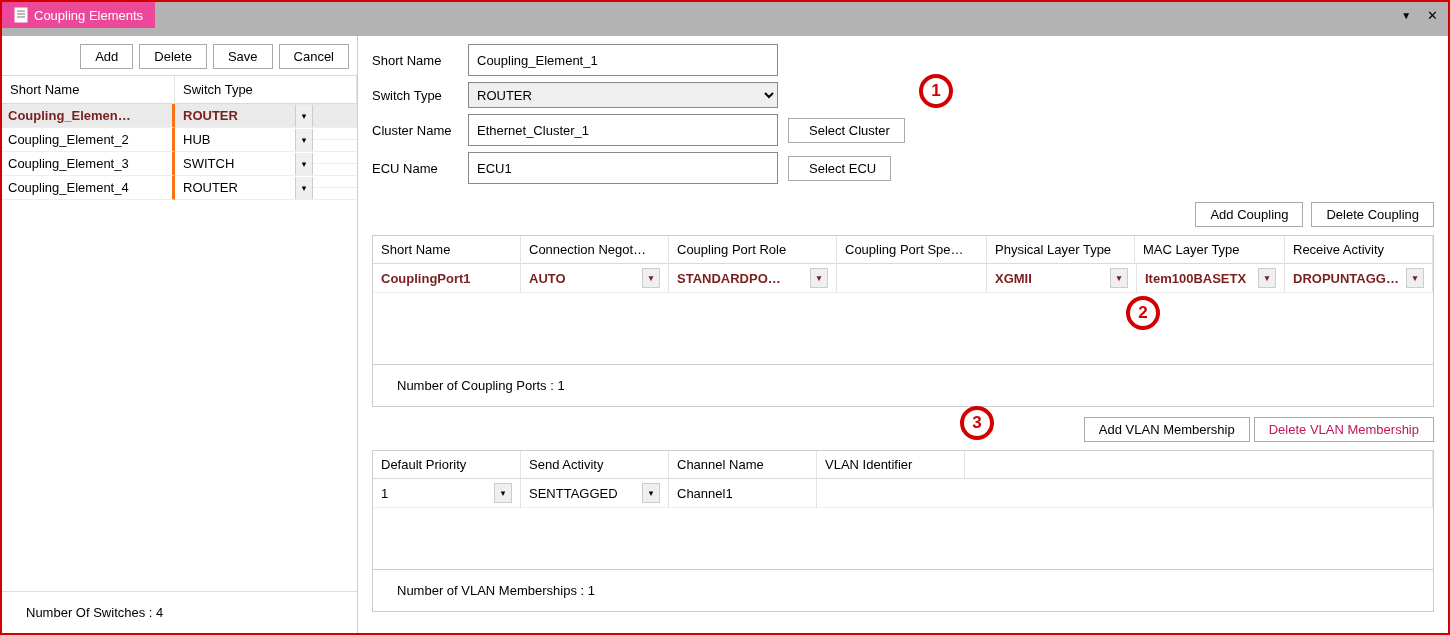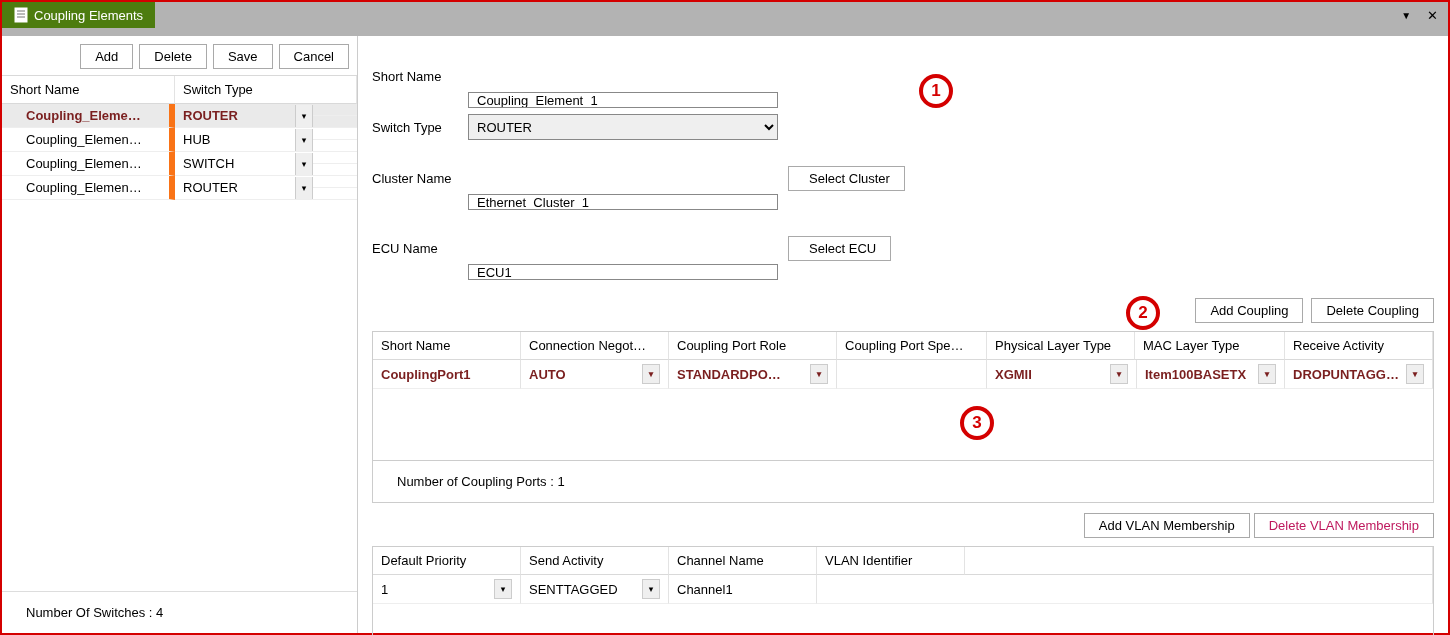--- a/index.html
+++ b/index.html
@@ -1,53 +1,53 @@
 <!DOCTYPE html>
 <html><head>
 <meta charset="utf-8">
 <style>
   * { box-sizing: border-box; font-family: "Segoe UI", Arial, sans-serif; }
   body { margin:0; padding:0; background:#fff; }
   .frame { width:1450px; height:635px; border:2px solid #d40000; position:relative; background:#fff;}
   
   .titlebar { height:26px; background:#b3b3b3; display:flex; align-items:stretch;}
-  .title-tab { background:#4d7c0f; color:#fff; display:flex; align-items:center; gap:6px; padding:0 12px; font-size:13px;}
+  .title-tab { background:#ec4899; color:#fff; display:flex; align-items:center; gap:6px; padding:0 12px; font-size:13px;}
   .title-tab .doc-icon{ width:14px;height:16px;display:inline-block;}
   .titlebar-right{ margin-left:auto; display:flex; align-items:center; gap:16px; padding-right:10px; color:#000;}
   .tri-down{font-size:10px;}
   .close-x{font-size:13px;}
   .toolbar-row{ height:8px; background:#b3b3b3;}
   
   .content{ display:flex; height:calc(100% - 34px); }
   .left-panel{ width:358px; border-right:1px solid #ccc; display:flex; flex-direction:column;}
   .right-panel{ flex:1; display:flex; flex-direction:column;}
   
   .lp-toolbar{ display:flex; justify-content:flex-end; gap:6px; padding:8px 8px 6px 8px;}
   .btn{ background:#fff; border:1px solid #a9a9a9; font-size:13px; padding:4px 14px; cursor:pointer;}
   .btn:disabled{ color:#be185d; }
   
   .lp-grid{ border-top:1px solid #d9d9d9;}
   .lp-head{ display:flex; background:#fff;}
   .lp-head .hcell{ font-size:13px; padding:6px 8px; border-bottom:1px solid #d9d9d9; border-right:1px solid #e3e3e3;}
   .lp-head .hc1{ width:173px;}
   .lp-head .hc2{ flex:1;}
   .lp-row{ display:flex; align-items:stretch; font-size:13px;}
-  .lp-row .c1{ width:173px; padding:4px 24px; border-right:6px solid #f97316; border-bottom:1px solid #eee; white-space:nowrap; overflow:hidden; text-overflow:ellipsis;}
+  .lp-row .c1{ width:173px; padding:4px 6px; border-right:3px solid #f97316; border-bottom:1px solid #eee; white-space:nowrap; overflow:hidden; text-overflow:ellipsis;}
   .lp-row .c2{ flex:1; display:flex; align-items:center; border-bottom:1px solid #eee;}
   .lp-row .c2 .txt{ flex:1; padding:4px 8px;}
   .lp-row .dd{ width:18px; height:22px; display:flex; align-items:center; justify-content:center; background:#efefef; border-left:1px solid #ccc; border-right:1px solid #ccc; font-size:9px; cursor:pointer;}
   .lp-row.selected{ background:#eaeaea;}
   .lp-row.selected .c1,.lp-row.selected .txt{ font-weight:700; color:#7a1f1f;}
   .lp-trail{ width:44px; border-bottom:1px solid #eee;}
   .lp-footer{ margin-top:auto; border-top:1px solid #ddd; height:42px; display:flex; align-items:center; padding-left:24px; font-size:13px;}
   
   .form{ padding:8px 14px 6px 14px;}
   .frow{ display:flex; align-items:center; margin-bottom:6px;}
   .flabel{ width:96px; font-size:13px;}
-  .finput{ width:310px; height:16px; border:1px solid #888; font-size:13px; padding:0 8px;margin-top:48px;}
+  .finput{ width:310px; height:32px; border:1px solid #888; font-size:13px; padding:0 8px;}
   .fselect{ width:310px; height:26px; border:1px solid #888; font-size:13px; padding:0 4px;}
   .fbtn{ margin-left:10px;padding-left:20px;}
   
   .annot{ position:absolute; width:34px; height:34px; border:4px solid #d40000; border-radius:50%; color:#d40000; font-weight:700; font-size:17px; display:flex; align-items:center; justify-content:center; background:#fff;}
   
   .rp-btnrow{ display:flex; justify-content:flex-end; gap:8px; padding:6px 14px;}
   
   .tblwrap{ margin:2px 14px 0 14px; border:1px solid #ccc; display:flex; flex-direction:column;}
   .tbl-head{ display:flex; background:#fff;}
   .tbl-head .th{ font-size:13px; padding:6px 8px; border-bottom:1px solid #d9d9d9; border-right:1px solid #e3e3e3; white-space:nowrap; overflow:hidden; text-overflow:ellipsis;}
@@ -235,19 +235,20 @@
                 <span>SENTTAGGED</span>
                 <span class="dd2">▾</span>
               </div>
             <div class="td vw3">
                 <span>Channel1</span>
               </div>
             <div class="td vwR"></div>
           </div>
         </div>
       </div>
+      <div class="rp-footer">Number of VLAN Memberships : 1</div>
     </div>
   </div>
 
   <div class="annot" style="top:72px; left:917px;">1</div>
   <div class="annot" style="top:294px; left:1124px;">2</div>
   <div class="annot" style="top:404px; left:958px;">3</div>
 </div>
 
 </body></html>

